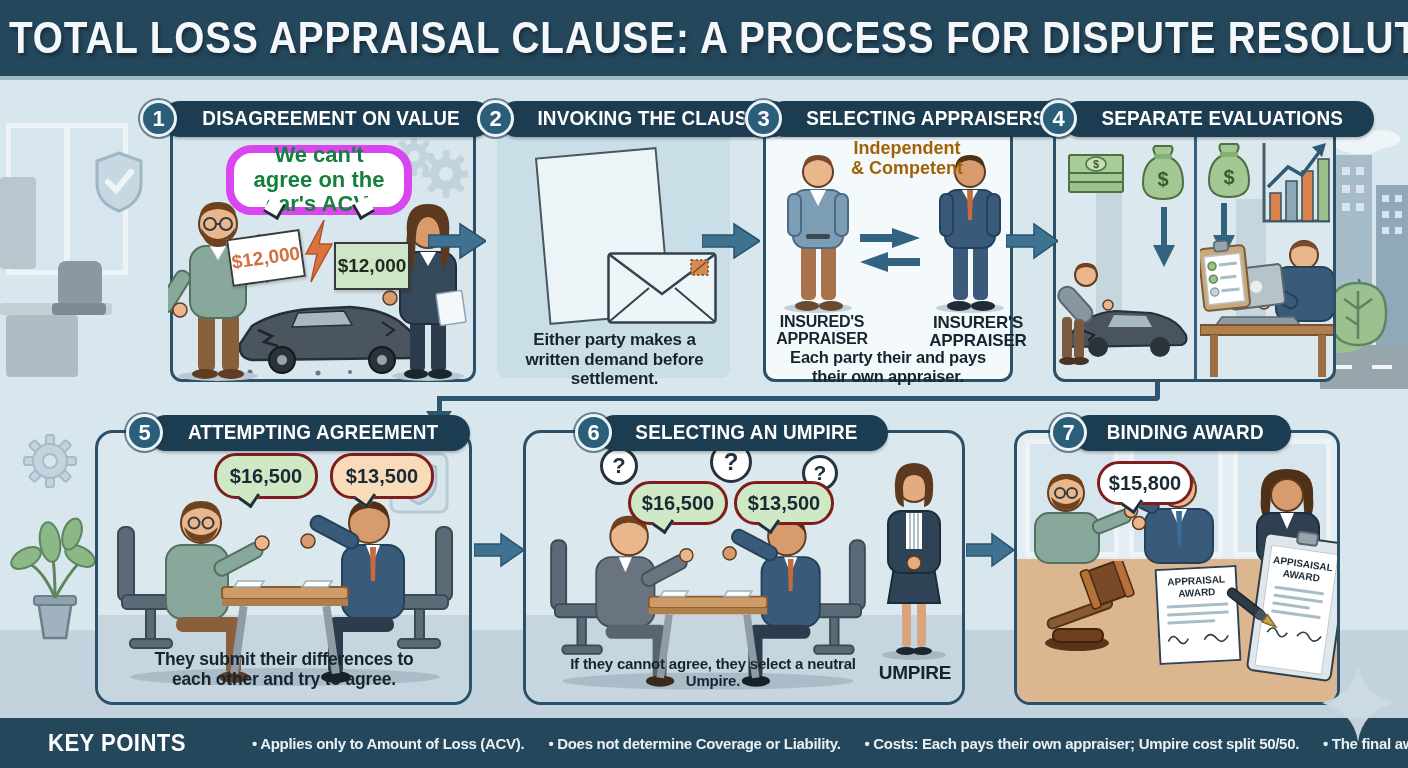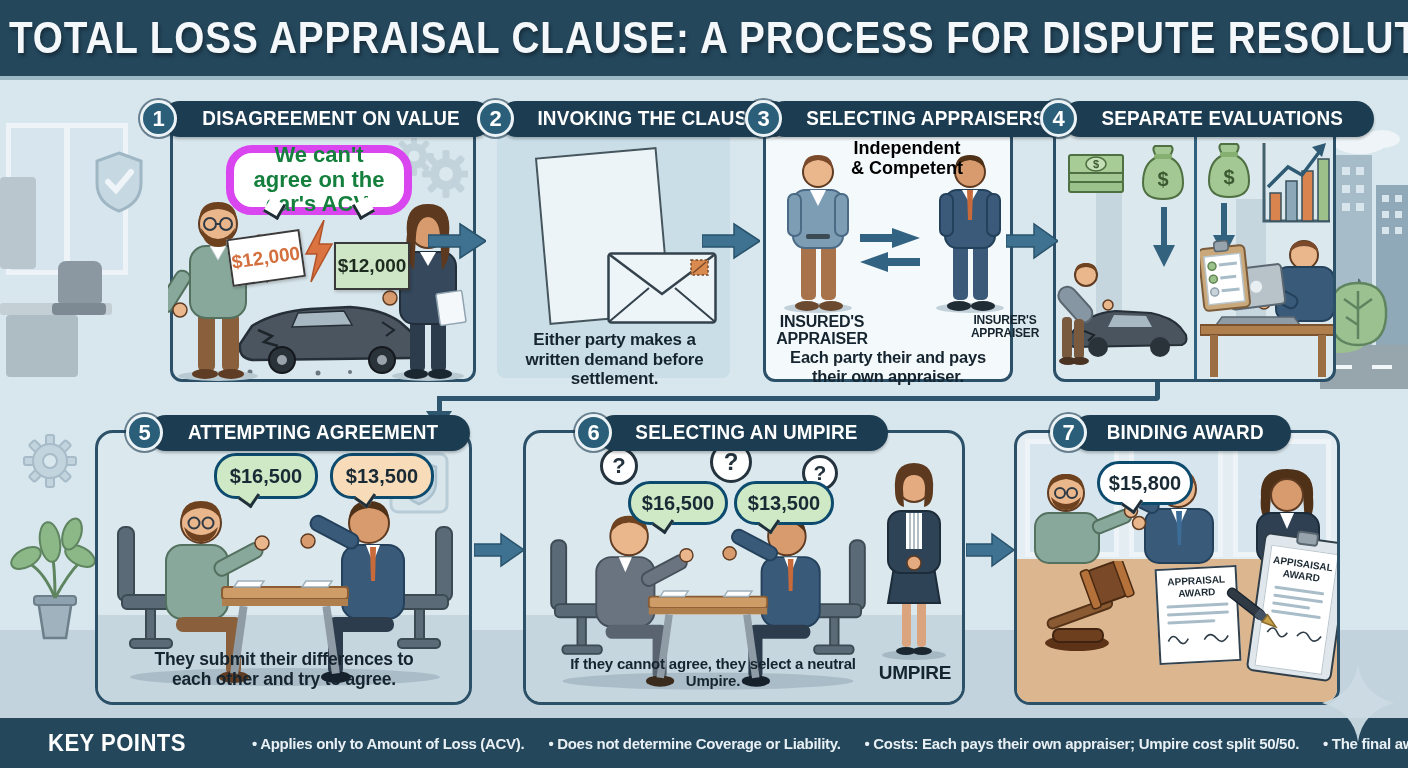--- a/index.html
+++ b/index.html
@@ -10,21 +10,21 @@
 .hdr{left:0;top:0;width:1408px;height:76px;background:#24475c;display:flex;align-items:center;justify-content:center;z-index:20}
 .hdr-title{color:#f4f8fa;font-size:44px;font-weight:800;letter-spacing:1px;transform:scaleX(.88);white-space:nowrap;text-shadow:2px 3px 4px rgba(0,0,0,.35)}
 .hdr-strip{left:0;top:76px;width:1408px;height:4px;background:#9db9c6;z-index:20}
 .floor{left:0;top:630px;width:1408px;height:88px;background:#c2d3dd}
 .panel{border:3px solid #2b5068;border-radius:12px;z-index:5}
 .badge{display:flex;align-items:center;z-index:30}
 .badge-num{width:37px;height:37px;border-radius:50%;background:#2a5e79;border:3px solid #ecf3f6;color:#fff;font-weight:800;font-size:22px;display:flex;align-items:center;justify-content:center;z-index:2;box-shadow:0 0 0 2px rgba(29,59,79,.6)}
 .badge-pill{margin-left:-15px;background:#1c3c51;color:#fff;border-radius:18px;height:36px;display:flex;align-items:center;padding:0 18px 2px 26px;box-shadow:0 2px 3px rgba(0,0,0,.25)}
 .badge-pill span{font-size:21px;font-weight:800;letter-spacing:.2px;transform:scaleX(.9);white-space:nowrap}
 .caption{font-weight:800;color:#15242e;text-align:center;line-height:1.16;letter-spacing:-.2px;z-index:8}
-.vbubble{display:flex;align-items:center;justify-content:center;border:3px solid #0c4a6e;border-radius:22px;font-weight:800;font-size:20px;color:#1a2a34;background:#cfe8c5;z-index:9}
+.vbubble{display:flex;align-items:center;justify-content:center;border:3px solid #7f1d1d;border-radius:22px;font-weight:800;font-size:20px;color:#1a2a34;background:#cfe8c5;z-index:9}
 .vbubble:after{content:"";position:absolute;width:13px;height:13px;background:inherit;border-left:3px solid #20303a;border-bottom:3px solid #20303a;bottom:-9px;left:24px;transform:rotate(-55deg)}
 .peach{background:#f8dcba}
 .white-b{background:#fff}
 .sbubble{display:flex;align-items:center;justify-content:center;background:#fff;border:8px solid #d946ef;border-radius:26px;font-weight:800;font-size:22px;color:#15803d;text-align:center;line-height:1.12;z-index:9}
 .sbubble:before{content:"";position:absolute;width:14px;height:14px;background:#fff;border-left:3px solid #1f2d36;border-bottom:3px solid #1f2d36;bottom:-10px;left:32px;transform:rotate(-60deg)}
 .sbubble:after{content:"";position:absolute;width:14px;height:14px;background:#fff;border-right:3px solid #1f2d36;border-bottom:3px solid #1f2d36;bottom:-10px;right:32px;transform:rotate(60deg)}
 .qb{background:#fff;border:3px solid #24333d;border-radius:50%;display:flex;align-items:center;justify-content:center;font-weight:900;color:#24333d;z-index:9}
 .sign{display:flex;align-items:center;justify-content:center;border:2.5px solid #3a3a3a;font-weight:800;font-size:19px;z-index:8;box-shadow:1px 2px 3px rgba(0,0,0,.2)}
 .doc-line{height:3px;background:#a9bdc9;border-radius:2px;margin:5px 8px 0 8px}
 .ftr{left:0;top:718px;width:1408px;height:50px;background:#24475c;display:flex;align-items:center;padding-left:42px;gap:24px;z-index:25}
@@ -256,21 +256,21 @@
     <path d="M0,15 H32 V4 L58,21 L32,38 V27 H0 Z" fill="#3f7190" stroke="#29536c" stroke-width="1.5"></path>
   </svg>
 
   <div class="abs panel" style="left:763px;top:126px;width:250px;height:256px;background:#f4f9fb"></div>
   <div class="abs badge" style="left:745px;top:100px">
     <div class="badge-num">3</div>
     <div class="badge-pill">
         <span>SELECTING APPRAISERS</span>
       </div>
   </div>
-  <div class="abs" style="left:842px;top:138px;width:130px;text-align:center;font-size:18px;font-weight:800;color:#000000;line-height:1.12;z-index:8">
+  <div class="abs" style="left:842px;top:138px;width:130px;text-align:center;font-size:18px;font-weight:800;color:#a16207;line-height:1.12;z-index:8">
     <div>Independent</div>
     <div>&amp; Competent</div>
   </div>
 
   <svg class="abs" style="left:776px;top:150px;z-index:7" width="84" height="164" viewBox="0 0 84 164">
     <ellipse cx="42" cy="158" rx="34" ry="5" fill="#c3d2da"></ellipse>
     <rect x="25" y="92" width="15" height="58" rx="5" fill="#a8734b"></rect>
       <rect x="45" y="92" width="15" height="58" rx="5" fill="#a8734b"></rect>
     <ellipse cx="31" cy="156" rx="12" ry="5" fill="#6b4a2f"></ellipse>
       <ellipse cx="55" cy="156" rx="12" ry="5" fill="#6b4a2f"></ellipse>
@@ -296,21 +296,21 @@
     <polygon points="39,40 45,40 44,70 40,70" fill="#c96a3a"></polygon>
     <circle cx="42" cy="22" r="15" fill="#d89b6e" stroke="#5f3b22" stroke-width="2"></circle>
     <path d="M27,20 Q27,5 42,5 Q57,5 57,20 Q53,11 42,10 Q31,11 27,20 Z" fill="#4f3118"></path>
   </svg>
 
   <svg class="abs" style="left:858px;top:226px;z-index:8" width="64" height="48" viewBox="0 0 64 48">
     <path d="M2,8 H34 V2 L62,12 L34,22 V16 H2 Z" fill="#336383"></path>
     <path d="M62,32 H30 V26 L2,36 L30,46 V40 H62 Z" fill="#336383"></path>
   </svg>
   <div class="abs lbl" style="left:766px;top:314px;width:112px;font-size:16px">INSURED'S APPRAISER</div>
-  <div class="abs lbl" style="left:949px;top:314px;width:112px;font-size:12px">INSURER'S APPRAISER</div>
+  <div class="abs lbl" style="left:922px;top:314px;width:112px;font-size:17px">INSURER'S APPRAISER</div>
   <div class="abs caption" style="left:777px;top:348px;width:222px;font-size:16.5px">Each party their and pays their own appraiser.</div>
 
   <svg class="abs" style="left:1006px;top:220px;z-index:10" width="52" height="42" viewBox="0 0 52 42">
     <path d="M0,15 H28 V4 L52,21 L28,38 V27 H0 Z" fill="#3f7190" stroke="#29536c" stroke-width="1.5"></path>
   </svg>
 
   <div class="abs panel" style="left:1053px;top:126px;width:283px;height:256px;background:#dbe8ee;overflow:hidden">
     <div class="abs" style="left:40px;top:60px;width:26px;height:130px;background:#c6d6df"></div>
     <div class="abs" style="left:180px;top:70px;width:30px;height:120px;background:#c6d6df"></div>
     <div class="abs" style="left:138px;top:0;width:3px;height:250px;background:#31607e"></div>

